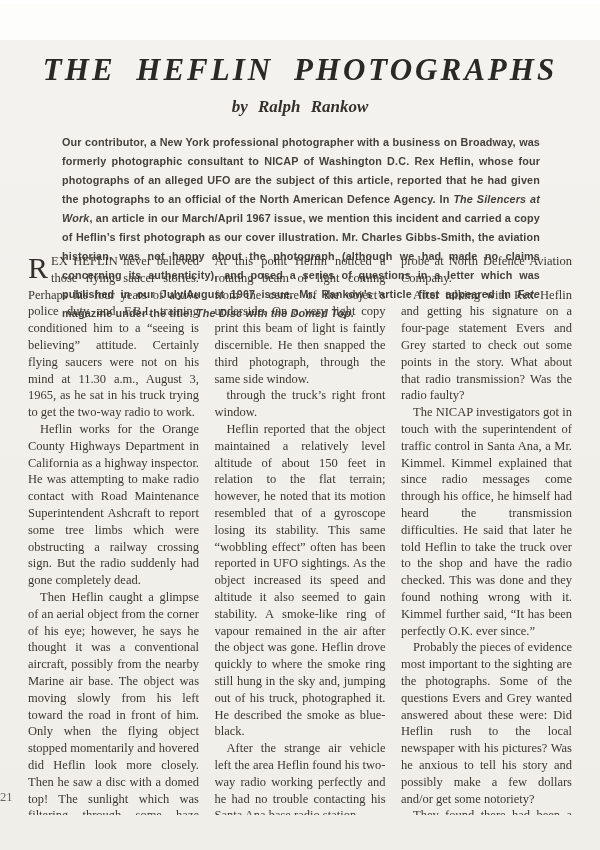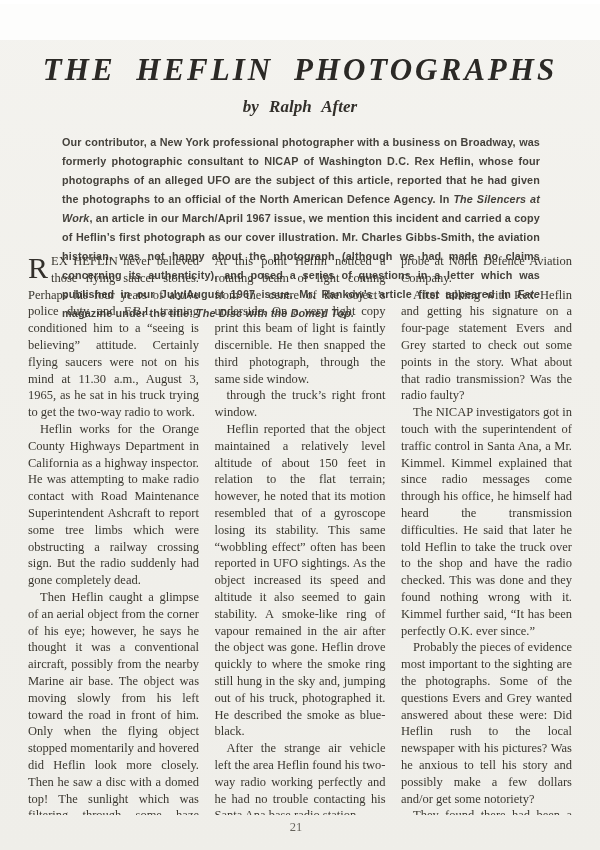--- a/index.html
+++ b/index.html
@@ -67,35 +67,34 @@
   .para:not(:first-child) { text-indent: 12px; }
   .dropcap {
     float: left;
     font-size: 30px;
     line-height: 26px;
     padding: 2px 3px 0 0;
     color: #33302b;
   }
   .it { font-style: italic; }
   .page-number {
-    position: absolute; top: 816px; left: 0; width: 592px;
-    text-align: center;
+    position: absolute; top: 786px; left: 0; width: 592px;
     font-size: 12.5px;
     color: #66635c;
   }
 </style>
 </head>
 <body>
 
 <div class="page">
   <div class="top-strip"></div>
 
   <div class="title">THE HEFLIN PHOTOGRAPHS</div>
 
-  <div class="byline">by Ralph After</div>
+  <div class="byline">by Ralph Rankow</div>
 
   <div class="intro"><span>Our contributor, a New York professional photographer with a business on Broadway, was formerly photographic consultant to NICAP of Washington D.C.  Rex Heflin, whose four photographs of an alleged UFO are the subject of this article, reported that he had given the photographs to an official of the North American Defence Agency.  In </span><span class="it">The Silencers at Work</span><span>, an article in our March/April 1967 issue, we mention this incident and carried a copy of Heflin’s first photograph as our cover illustration.  Mr. Charles Gibbs-Smith, the aviation historian, was not happy about the photograph (although we had made no claims concerning its authenticity), and posed a series of questions in a letter which was published in our July/August 1967 issue.  Mr. Rankow’s article first appeared in </span><span class="it">Fate</span><span> magazine under the title: </span><span class="it">The Disc with the Domed Top.</span></div>
 
   <div class="columns">
     <div class="col">
       <p class="para"><span class="dropcap">R</span><span><span>EX HEFLIN never believed those flying saucer stories. Perhaps his four years of active police duty and F.B.I. training conditioned him to a “seeing is believing” attitude. Certainly flying saucers were not on his mind at 11.30 a.m., August 3, 1965, as he sat in his truck trying to get the two-way radio to work.</span></span></p>
       <p class="para"><span>Heflin works for the Orange County Highways Department in California as a highway inspector. He was attempting to make radio contact with Road Maintenance Superintendent Ashcraft to report some tree limbs which were obstructing a railway crossing sign. But the radio suddenly had gone completely dead.</span></p>
       <p class="para"><span>Then Heflin caught a glimpse of an aerial object from the corner of his eye; however, he says he thought it was a conventional aircraft, possibly from the nearby Marine air base. The object was moving slowly from his left toward the road in front of him. Only when the flying object stopped momentarily and hovered did Heflin look more closely. Then he saw a disc with a domed top! The sunlight which was filtering through some haze reflected from its surface. No sound reached him from the strange-looking vehicle.</span></p>
 
     </div>

